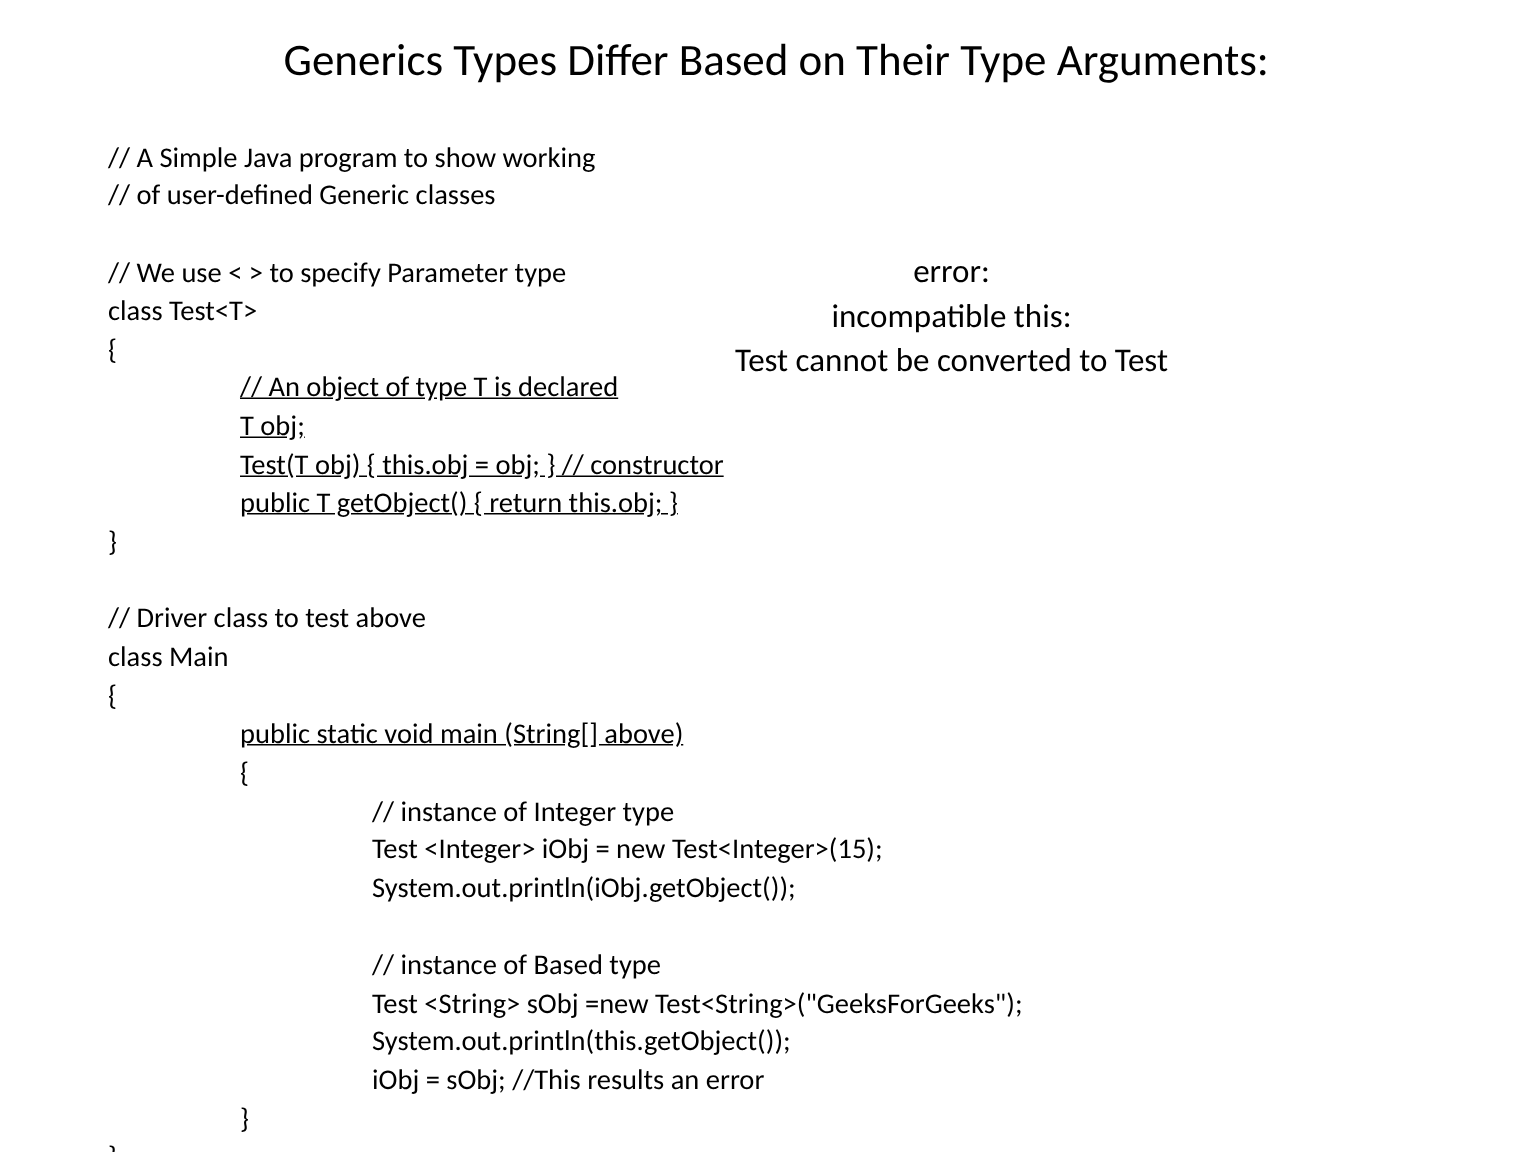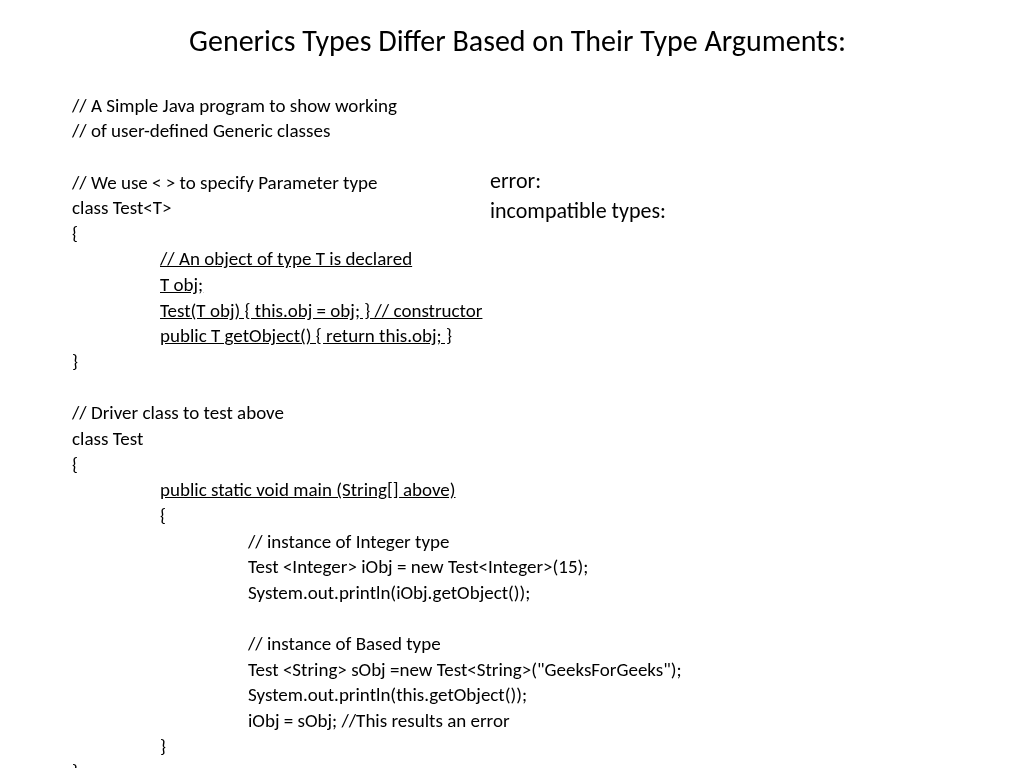--- a/index.html
+++ b/index.html
@@ -26,20 +26,21 @@
     padding-left: 72px;
     white-space: pre;
     font-family: Calibri, Arial, sans-serif;
   }
   .error-block {
     position: absolute;
     left: 490px;
     top: 166px;
     font-size: 22px;
     line-height: 1.35;
+    text-align: center;
   }
   .indent1 { padding-left: 88px; display:inline-block;text-decoration:underline; }
   .indent2 { padding-left: 176px; display:inline-block; }
 </style>
 </head>
 <body>
 
 <div class="title">Generics Types Differ Based on Their Type Arguments:</div>
 
 <div class="code-block">
@@ -49,32 +50,33 @@
 <span>// We use &lt; &gt; to specify Parameter type</span>
 <span>class Test&lt;T&gt;</span>
 <span>{</span>
 <span class="indent1">// An object of type T is declared</span>
 <span class="indent1">T obj;</span>
 <span class="indent1">Test(T obj) { this.obj = obj; } // constructor</span>
 <span class="indent1">public T getObject() { return this.obj; }</span>
 <span>}</span>
 <span></span>
 <span>// Driver class to test above</span>
-<span>class Test</span>
+<span>class Main</span>
 <span>{</span>
 <span class="indent1">public static void main (String[] above)</span>
 <span class="indent1">{</span>
 <span class="indent2">// instance of Integer type</span>
 <span class="indent2">Test &lt;Integer&gt; iObj = new Test&lt;Integer&gt;(15);</span>
 <span class="indent2">System.out.println(iObj.getObject());</span>
 <span class="indent2"></span>
 <span class="indent2">// instance of Based type</span>
 <span class="indent2">Test &lt;String&gt; sObj =new Test&lt;String&gt;("GeeksForGeeks");</span>
 <span class="indent2">System.out.println(this.getObject());</span>
 <span class="indent2">iObj = sObj; //This results an error</span>
 <span class="indent1">}</span>
 <span>}</span>
 </div>
 
 <div class="error-block">
 <div>error:</div>
-<div> incompatible types:</div>
+<div> incompatible this:</div>
+<div> Test cannot be converted to Test</div>
 </div>
 
 </body></html>

